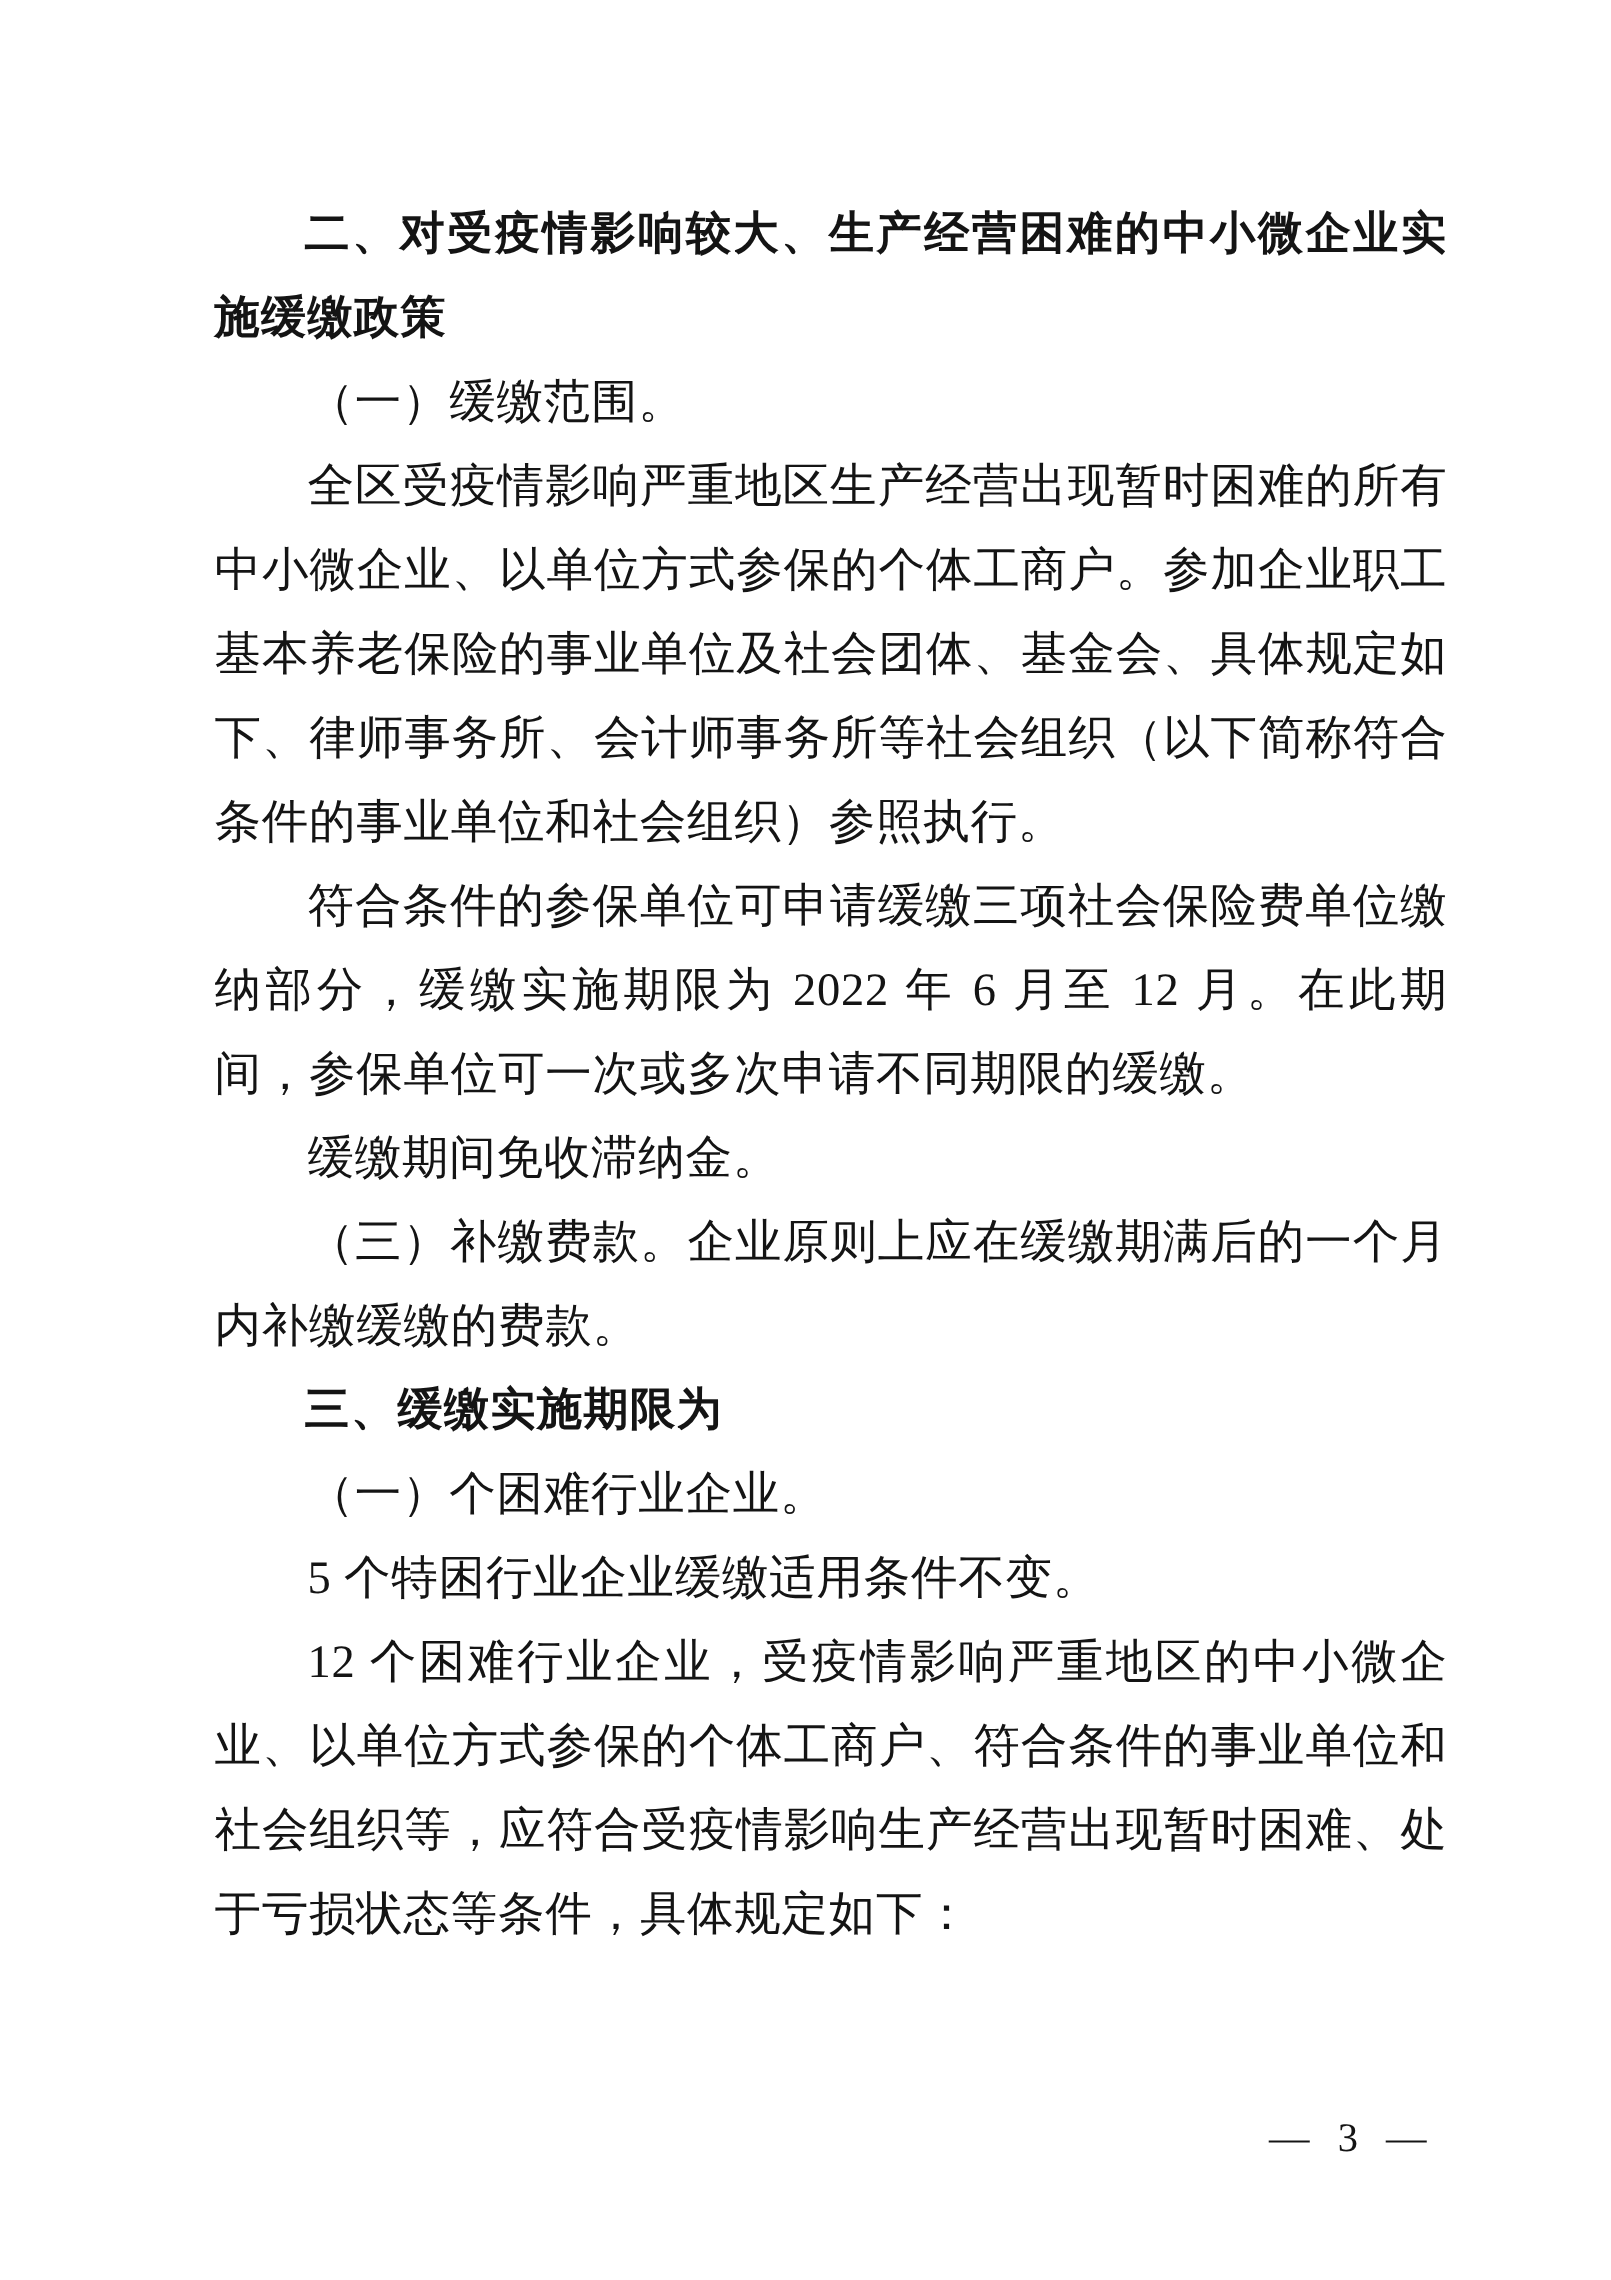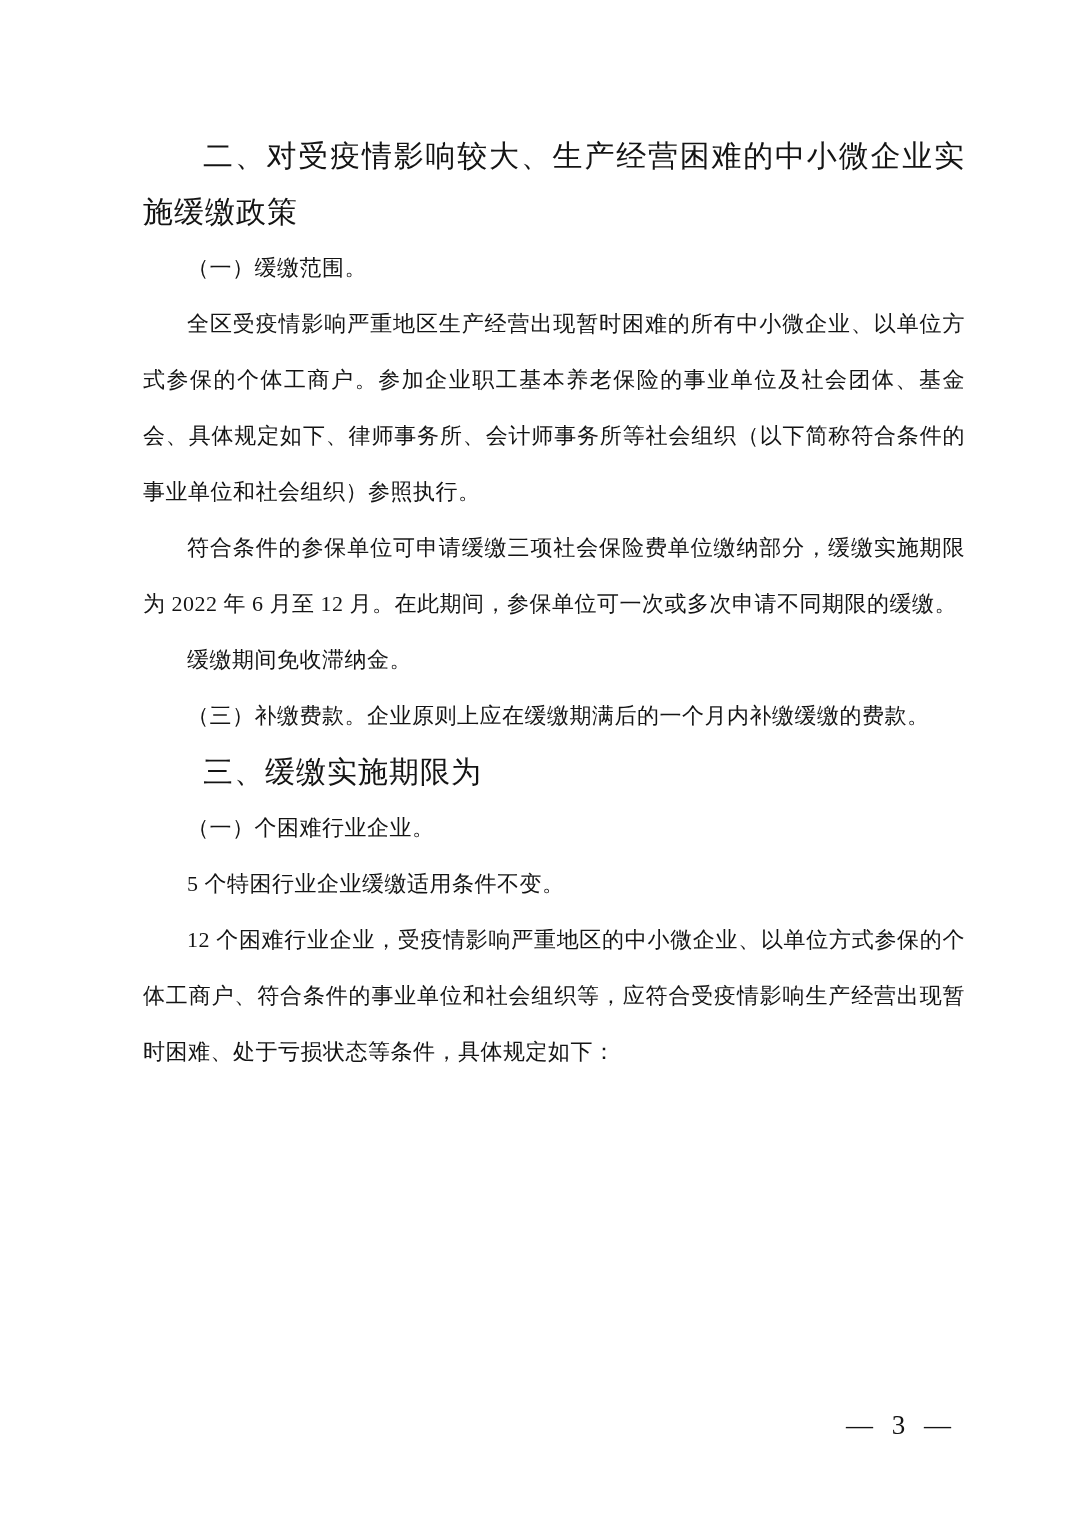--- a/index.html
+++ b/index.html
@@ -25,29 +25,29 @@
   .doc-body {
     position: absolute;
     left: 143px;
     top: 128px;
     width: 822px;
     color: #141414;
   }
   .doc-body p {
     margin: 0;
     padding: 0;
-    font-size: 22px;
+    font-size: 31px;
     line-height: 56px;
     text-indent: 2em;
     text-align: justify;
     letter-spacing: 0.5px;
   }
   .doc-body p.heading {
     font-family: "Liberation Sans", "DejaVu Sans", sans-serif;
-    font-weight: 400;
+    font-weight: 700;
     font-size: 30px;
     letter-spacing: 1px;
   }
   .page-number {
     position: absolute;
     right: 117px;
     top: 1410px;
     font-size: 27px;
     color: #141414;
     letter-spacing: 6px;

